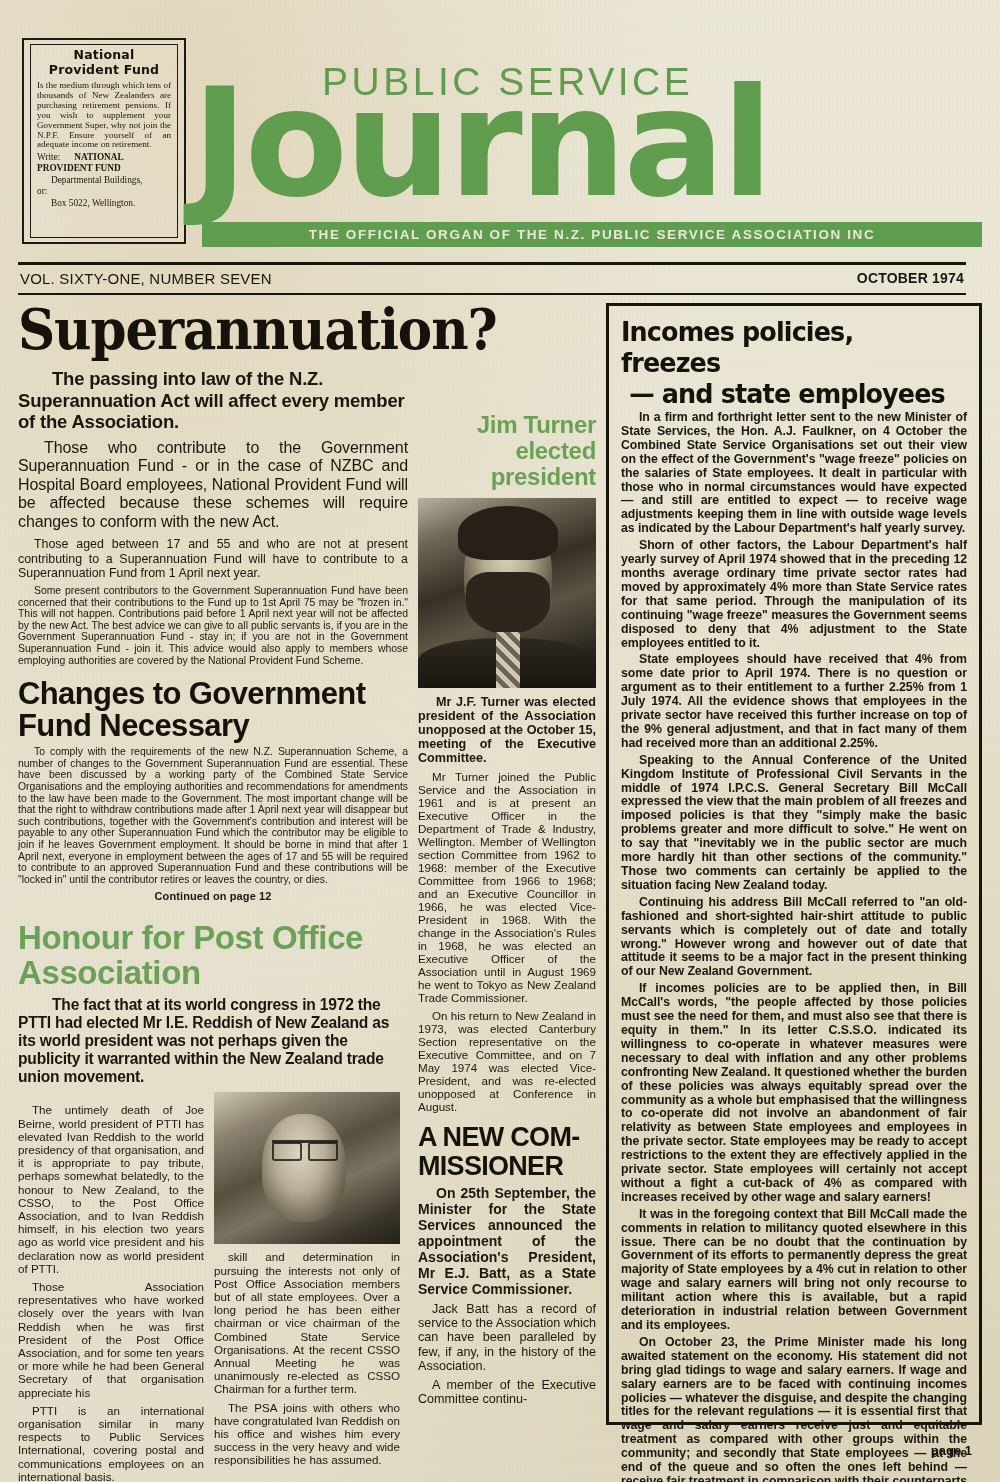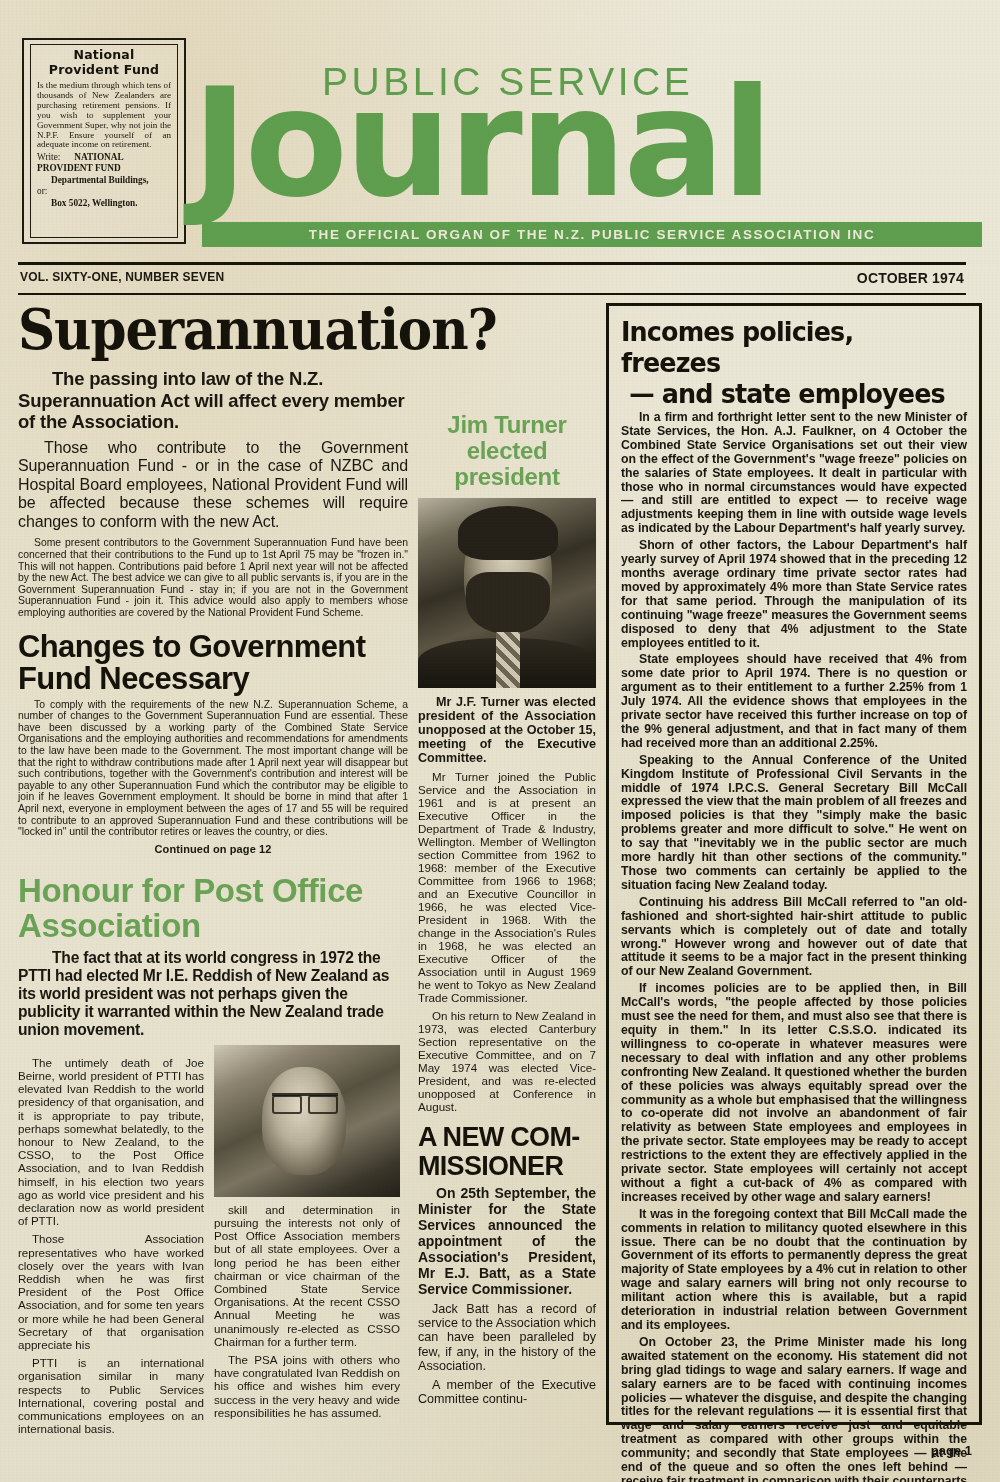--- a/index.html
+++ b/index.html
@@ -37,21 +37,21 @@
     font-family:"DejaVu Sans", sans-serif;
     font-weight:700;font-size:12.5px;line-height:15px;text-align:center;
     letter-spacing:.2px;margin-bottom:4px;color:#15120c;
   }
   .npf-body{
     font-family:"Liberation Serif", serif;
     font-size:9.1px;line-height:9.9px;text-align:justify;color:#1a1710;
   }
   .npf-write{font-family:"Liberation Serif", serif;font-size:9.3px;line-height:10.4px;margin-top:2px;}
   .npf-write b{font-weight:700;}
-  .npf-ind{padding-left:14px;font-weight:700;}
+  .npf-ind{padding-left:14px;font-weight:400;}
   .npf-or{font-family:"Liberation Serif", serif;font-size:9.3px;}
 
   .logo-wrap{position:absolute;left:196px;top:40px;width:790px;height:212px;}
   .logo-public{
     position:absolute;left:126px;top:20px;
     font-family:"Liberation Sans", sans-serif;
     font-weight:400;font-size:39px;letter-spacing:3.5px;
     color:#5f9e4e;
   }
   .logo-journal{
@@ -69,21 +69,21 @@
     font-family:"Liberation Sans", sans-serif;
     font-weight:700;font-size:13.5px;letter-spacing:1.6px;
     text-align:center;line-height:25px;white-space:nowrap;
   }
 
   
   .volbar{
     position:absolute;left:18px;top:262px;width:948px;height:28px;
     border-top:3px solid #171409;border-bottom:2px solid #171409;
   }
-  .volbar .vl{position:absolute;left:2px;top:5px;font-weight:700;font-size:12px;letter-spacing:.2px;}
+  .volbar .vl{position:absolute;left:2px;top:5px;font-weight:400;font-size:15px;letter-spacing:.2px;}
   .volbar .vr{position:absolute;right:2px;top:5px;font-weight:700;font-size:14px;letter-spacing:.2px;}
 
   
   .body-area{position:absolute;left:18px;top:300px;width:964px;height:1120px;}
 
   .left-col{position:absolute;left:0;top:0;width:390px;}
   .mid-col{position:absolute;left:400px;top:112px;width:178px;}
   .right-col{
     position:absolute;left:588px;top:3px;width:376px;height:1122px;
     border:3px solid #171409;box-sizing:border-box;padding:10px 12px 8px 12px;
@@ -142,21 +142,21 @@
     content:"";position:absolute;top:-1px;width:26px;height:15px;border:2px solid rgba(25,22,16,.8);border-radius:3px;
   }
   .photo-reddish .glass:before{left:0;}
   .photo-reddish .glass:after{right:0;}
   .narrow{font-size:11.6px;line-height:13.2px;text-align:justify;text-indent:14px;margin:0 0 5px 0;}
 
   
   h2.turner{
     font-family:"Liberation Sans", sans-serif;
     font-weight:700;font-size:24px;line-height:26px;color:#6aa356;
-    text-align:center;margin:0 0 8px 0;letter-spacing:-.3px;
+    text-align:right;margin:0 0 8px 0;letter-spacing:-.3px;
   }
   .photo-turner{
     width:178px;height:190px;margin-bottom:7px;position:relative;overflow:hidden;
     background:linear-gradient(160deg,#b9b2a0 0%,#6f6957 18%,#343024 42%,#5b5444 60%,#211f18 88%,#16150f 100%);
   }
   .photo-turner .head{
     position:absolute;left:46px;top:18px;width:88px;height:112px;border-radius:48% 48% 40% 40%;
     background:radial-gradient(ellipse at 48% 34%, #ded5c0 0%, #b5ac95 36%, #6b6451 70%, #322e23 100%);
   }
   .photo-turner .hair{
@@ -238,20 +238,21 @@
     <div class="vl">VOL. SIXTY-ONE, NUMBER SEVEN</div>
     <div class="vr">OCTOBER 1974</div>
   </div>
 
   <div class="body-area">
 
     <div class="left-col">
       <h1 class="super">Superannuation?</h1>
       <p class="lead">The passing into law of the N.Z. Superannuation Act will affect every member of the Association.</p>
       <p class="intro">Those who contribute to the Government Superannuation Fund - or in the case of NZBC and Hospital Board employees, National Provident Fund will be affected because these schemes will require changes to conform with the new Act.</p>
+      <p class="small" style="font-size:12.4px;line-height:14.2px;">Those aged between 17 and 55 and who are not at present contributing to a Superannuation Fund will have to contribute to a Superannuation Fund from 1 April next year.</p>
       <p class="small">Some present contributors to the Government Superannuation Fund have been concerned that their contributions to the Fund up to 1st April 75 may be "frozen in." This will not happen. Contributions paid before 1 April next year will not be affected by the new Act. The best advice we can give to all public servants is, if you are in the Government Superannuation Fund - stay in; if you are not in the Government Superannuation Fund - join it. This advice would also apply to members whose employing authorities are covered by the National Provident Fund Scheme.</p>
       <h2 class="blk">Changes to Government Fund Necessary</h2>
       <p class="small">To comply with the requirements of the new N.Z. Superannuation Scheme, a number of changes to the Government Superannuation Fund are essential. These have been discussed by a working party of the Combined State Service Organisations and the employing authorities and recommendations for amendments to the law have been made to the Government. The most important change will be that the right to withdraw contributions made after 1 April next year will disappear but such contributions, together with the Government's contribution and interest will be payable to any other Superannuation Fund which the contributor may be eligible to join if he leaves Government employment. It should be borne in mind that after 1 April next, everyone in employment between the ages of 17 and 55 will be required to contribute to an approved Superannuation Fund and these contributions will be "locked in" until the contributor retires or leaves the country, or dies.</p>
       <p class="contd">Continued on page 12</p>
 
       <h2 class="grn">Honour for Post Office Association</h2>
       <p class="lead" style="font-size:15.6px;line-height:18px;">The fact that at its world congress in 1972 the PTTI had elected Mr I.E. Reddish of New Zealand as its world president was not perhaps given the publicity it warranted within the New Zealand trade union movement.</p>
 
       <div class="honour-cols">
         <div class="photo-reddish">

